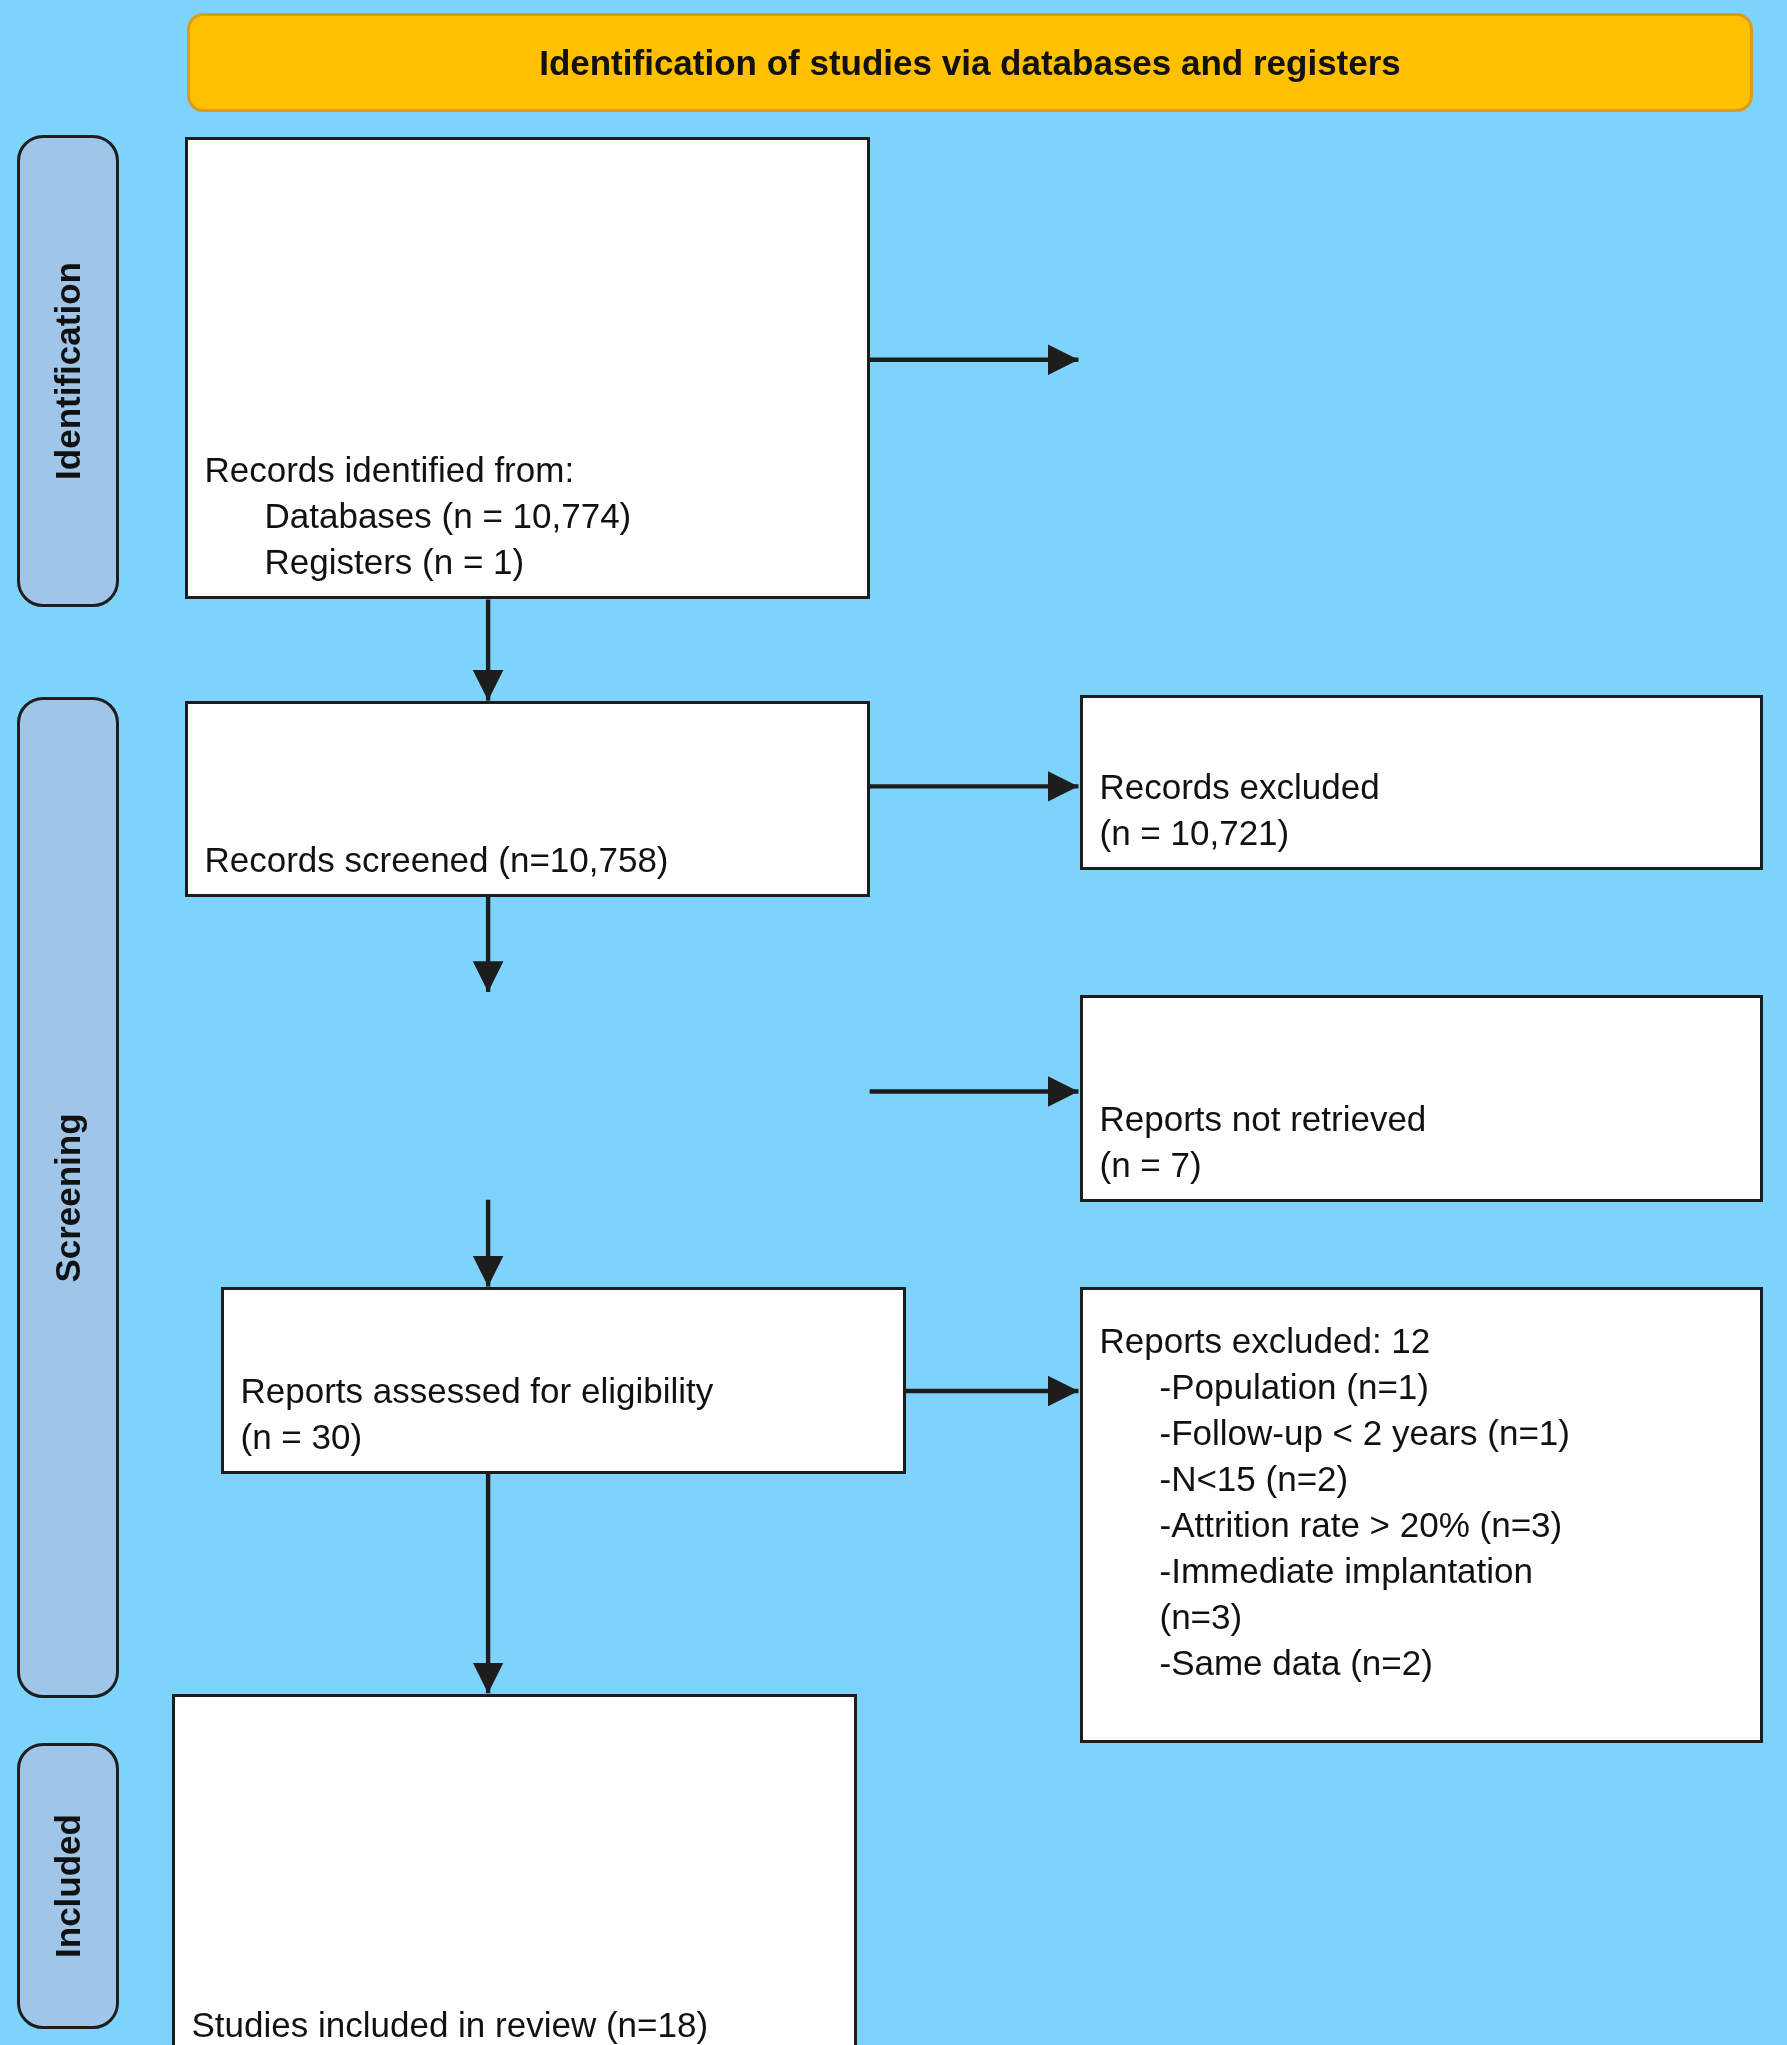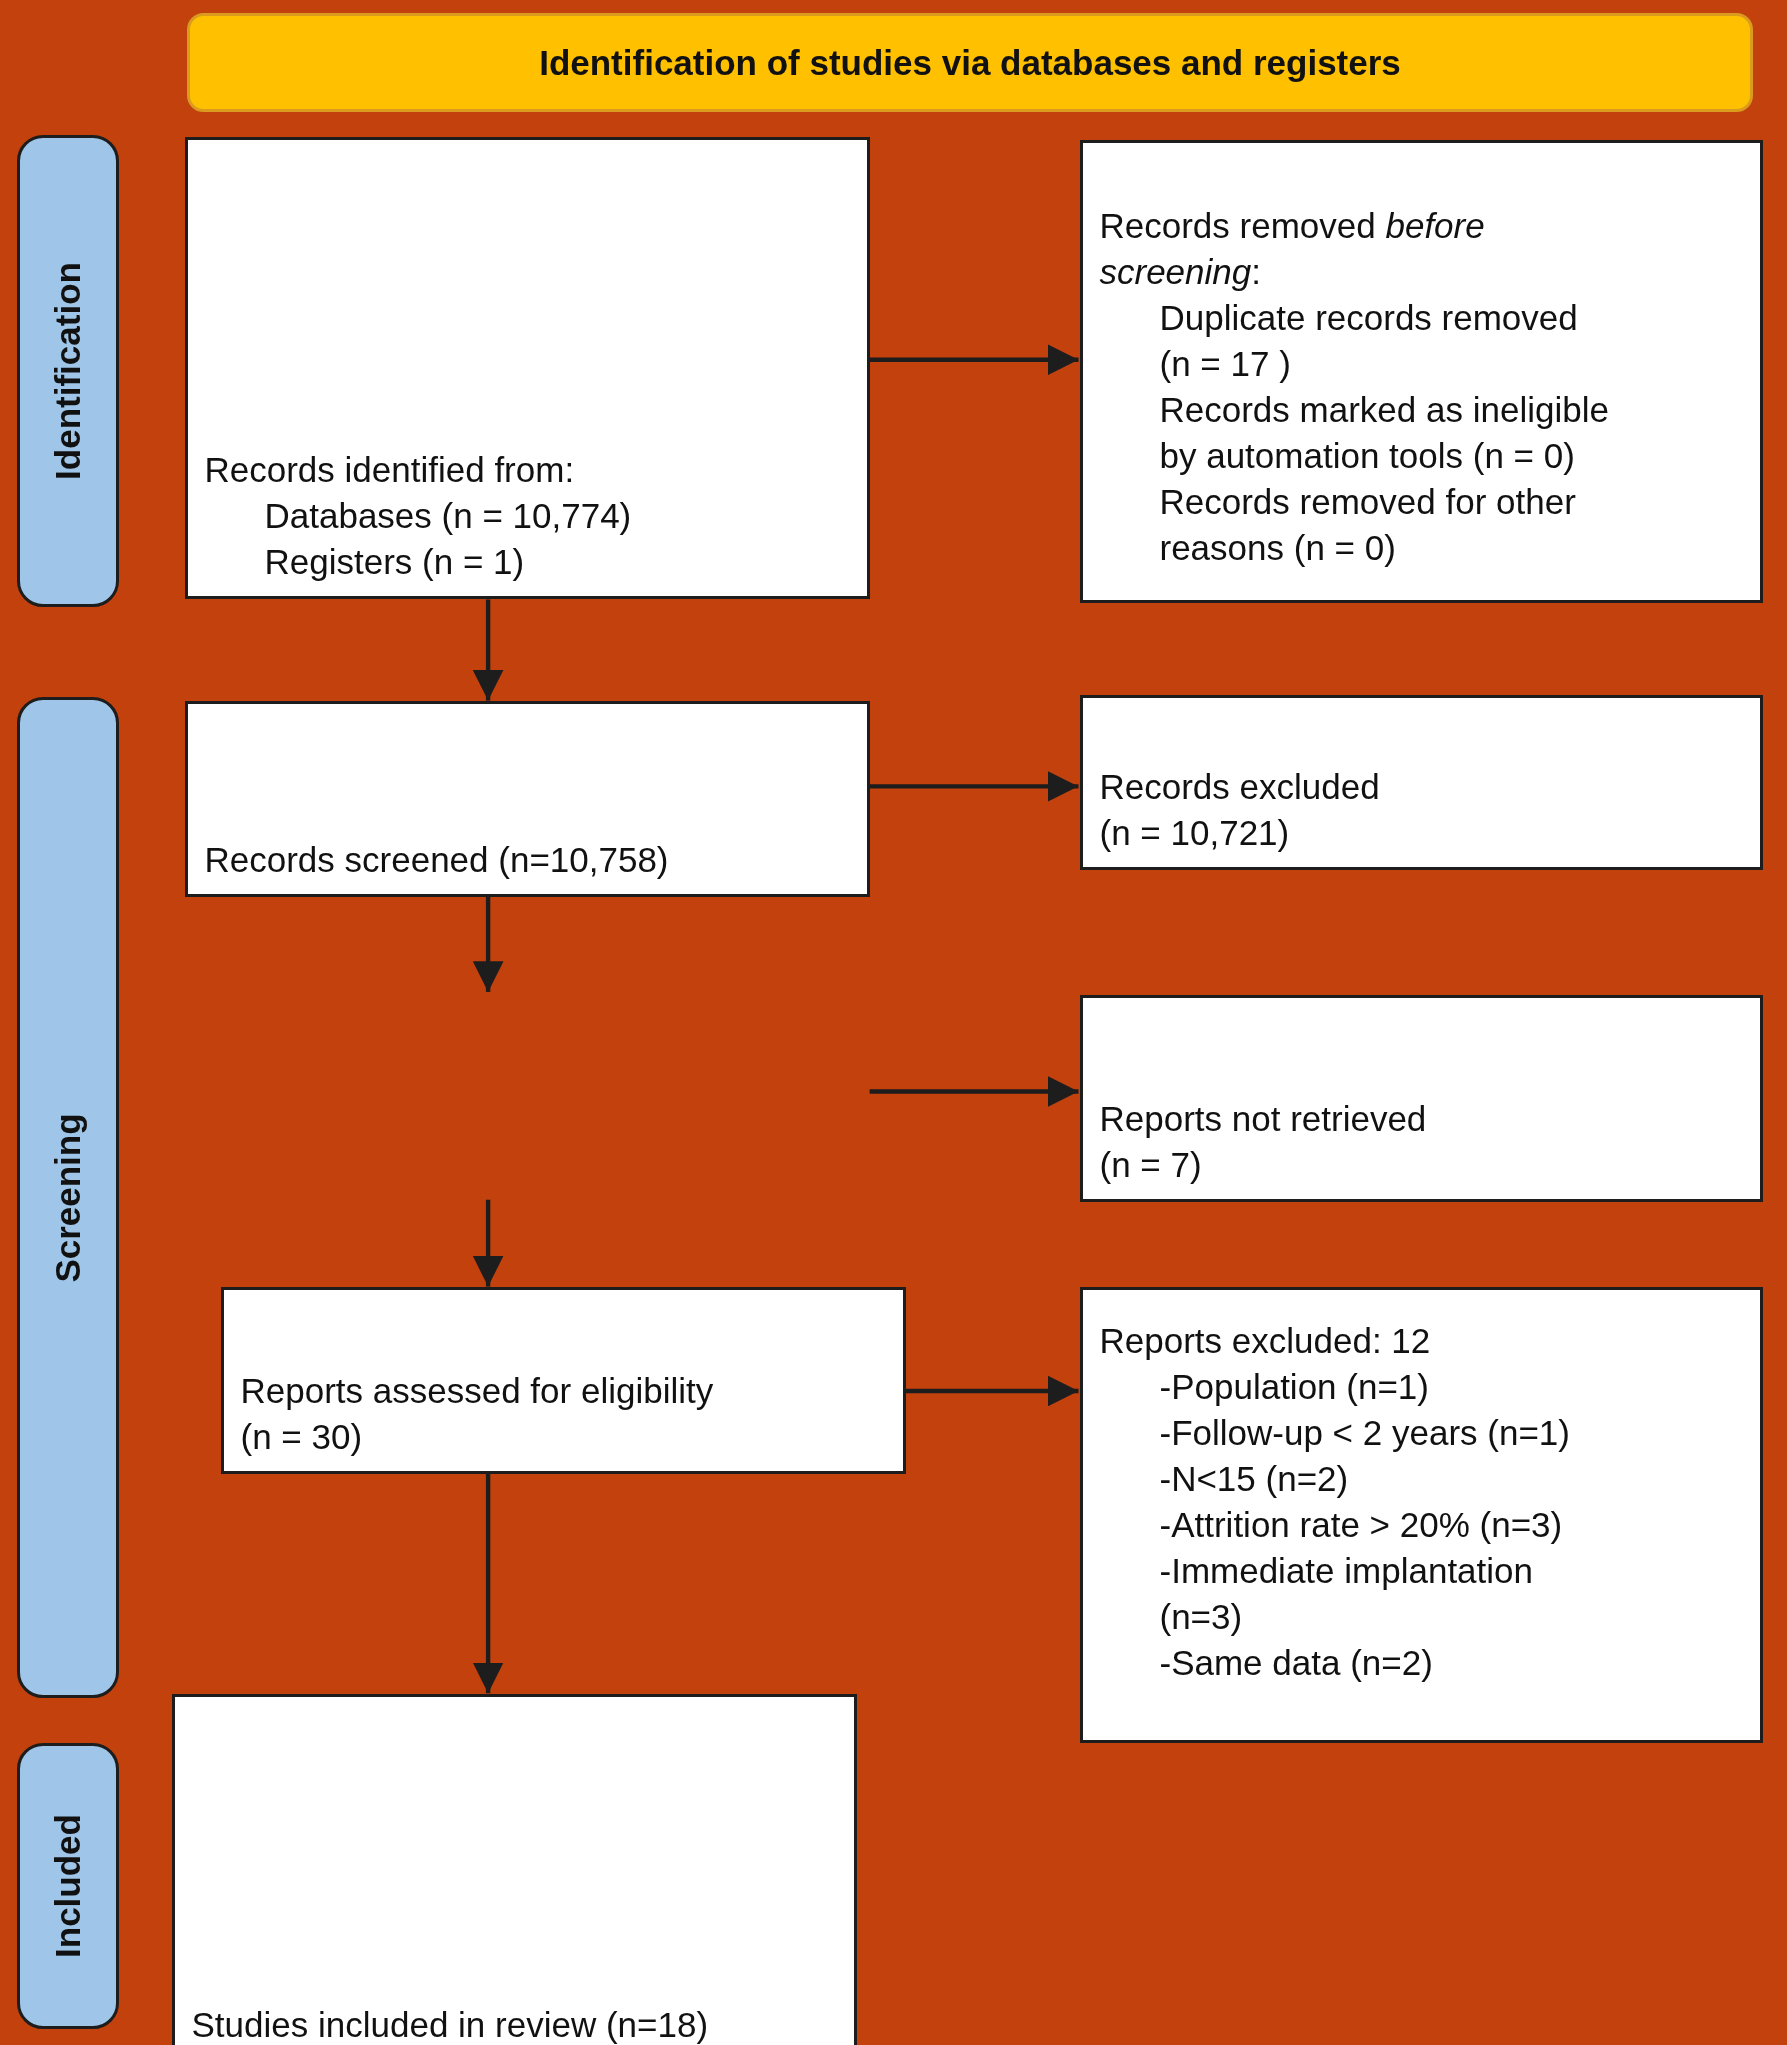--- a/index.html
+++ b/index.html
@@ -1,21 +1,21 @@
 <!DOCTYPE html>
 <html style="--banner-fill: #FFC000; --banner-border: #DA9B1E; --sidebar-fill: #9FC6E8; --line: #1D1D1D; --box-fill: #FFFFFF; --text: #111111;font-size:8.8px"><head>
 <meta charset="utf-8">
 <style>
   :root{
     --banner-fill:#FFC000; --banner-border:#DA9B1E;
     --sidebar-fill:#9FC6E8; --line:#1D1D1D; --box-fill:#FFFFFF; --text:#111111;
   }
   html,body{margin:0;padding:0;background:#ffffff;}
   .canvas{
-    position:relative; width:1787px; height:2046px; background:#c2410c;
+    position:relative; width:1787px; height:2046px; background:#7dd3fc;
     font-family:"Liberation Sans","DejaVu Sans",sans-serif; color:var(--text);
   }
   .banner{
     position:absolute; left:187px; top:13px; width:1566px; height:99px;
     background:var(--banner-fill); border:3.3px solid var(--banner-border); border-radius:16.5px;
     display:flex; align-items:center; justify-content:center;
     font-weight:bold; font-size:35px; box-sizing:border-box; text-align:center;
   }
   .side{
     position:absolute; left:16.5px; width:102px;
@@ -83,26 +83,20 @@
 
   <div class="box" style="left:185px;top:1287px;width:685px;height:187px;margin-left:36px;">
     <div>Reports assessed for eligibility</div>
     <div>(n = 30)</div>
   </div>
 
   <div class="box" style="left:172px;top:1694px;width:685px;height:368px;">
     <div>Studies included in review (n=18)</div>
   </div>
 
-  <div class="box top" style="left:1080px;top:140px;width:683px;height:463px;padding-top:60px;">
-    <div class="limit"><span>Records removed </span><em>before screening</em><span>:</span></div>
-    <div class="indent limit">Duplicate records removed (n = 17 )</div>
-    <div class="indent limit">Records marked as ineligible by automation tools (n = 0)</div>
-    <div class="indent limit">Records removed for other reasons (n = 0)</div>
-  </div>
 
   <div class="box" style="left:1080px;top:695px;width:683px;height:175px;">
     <div>Records excluded</div>
     <div>(n = 10,721)</div>
   </div>
 
   <div class="box" style="left:1080px;top:995px;width:683px;height:207px;">
     <div>Reports not retrieved</div>
     <div>(n = 7)</div>
   </div>

